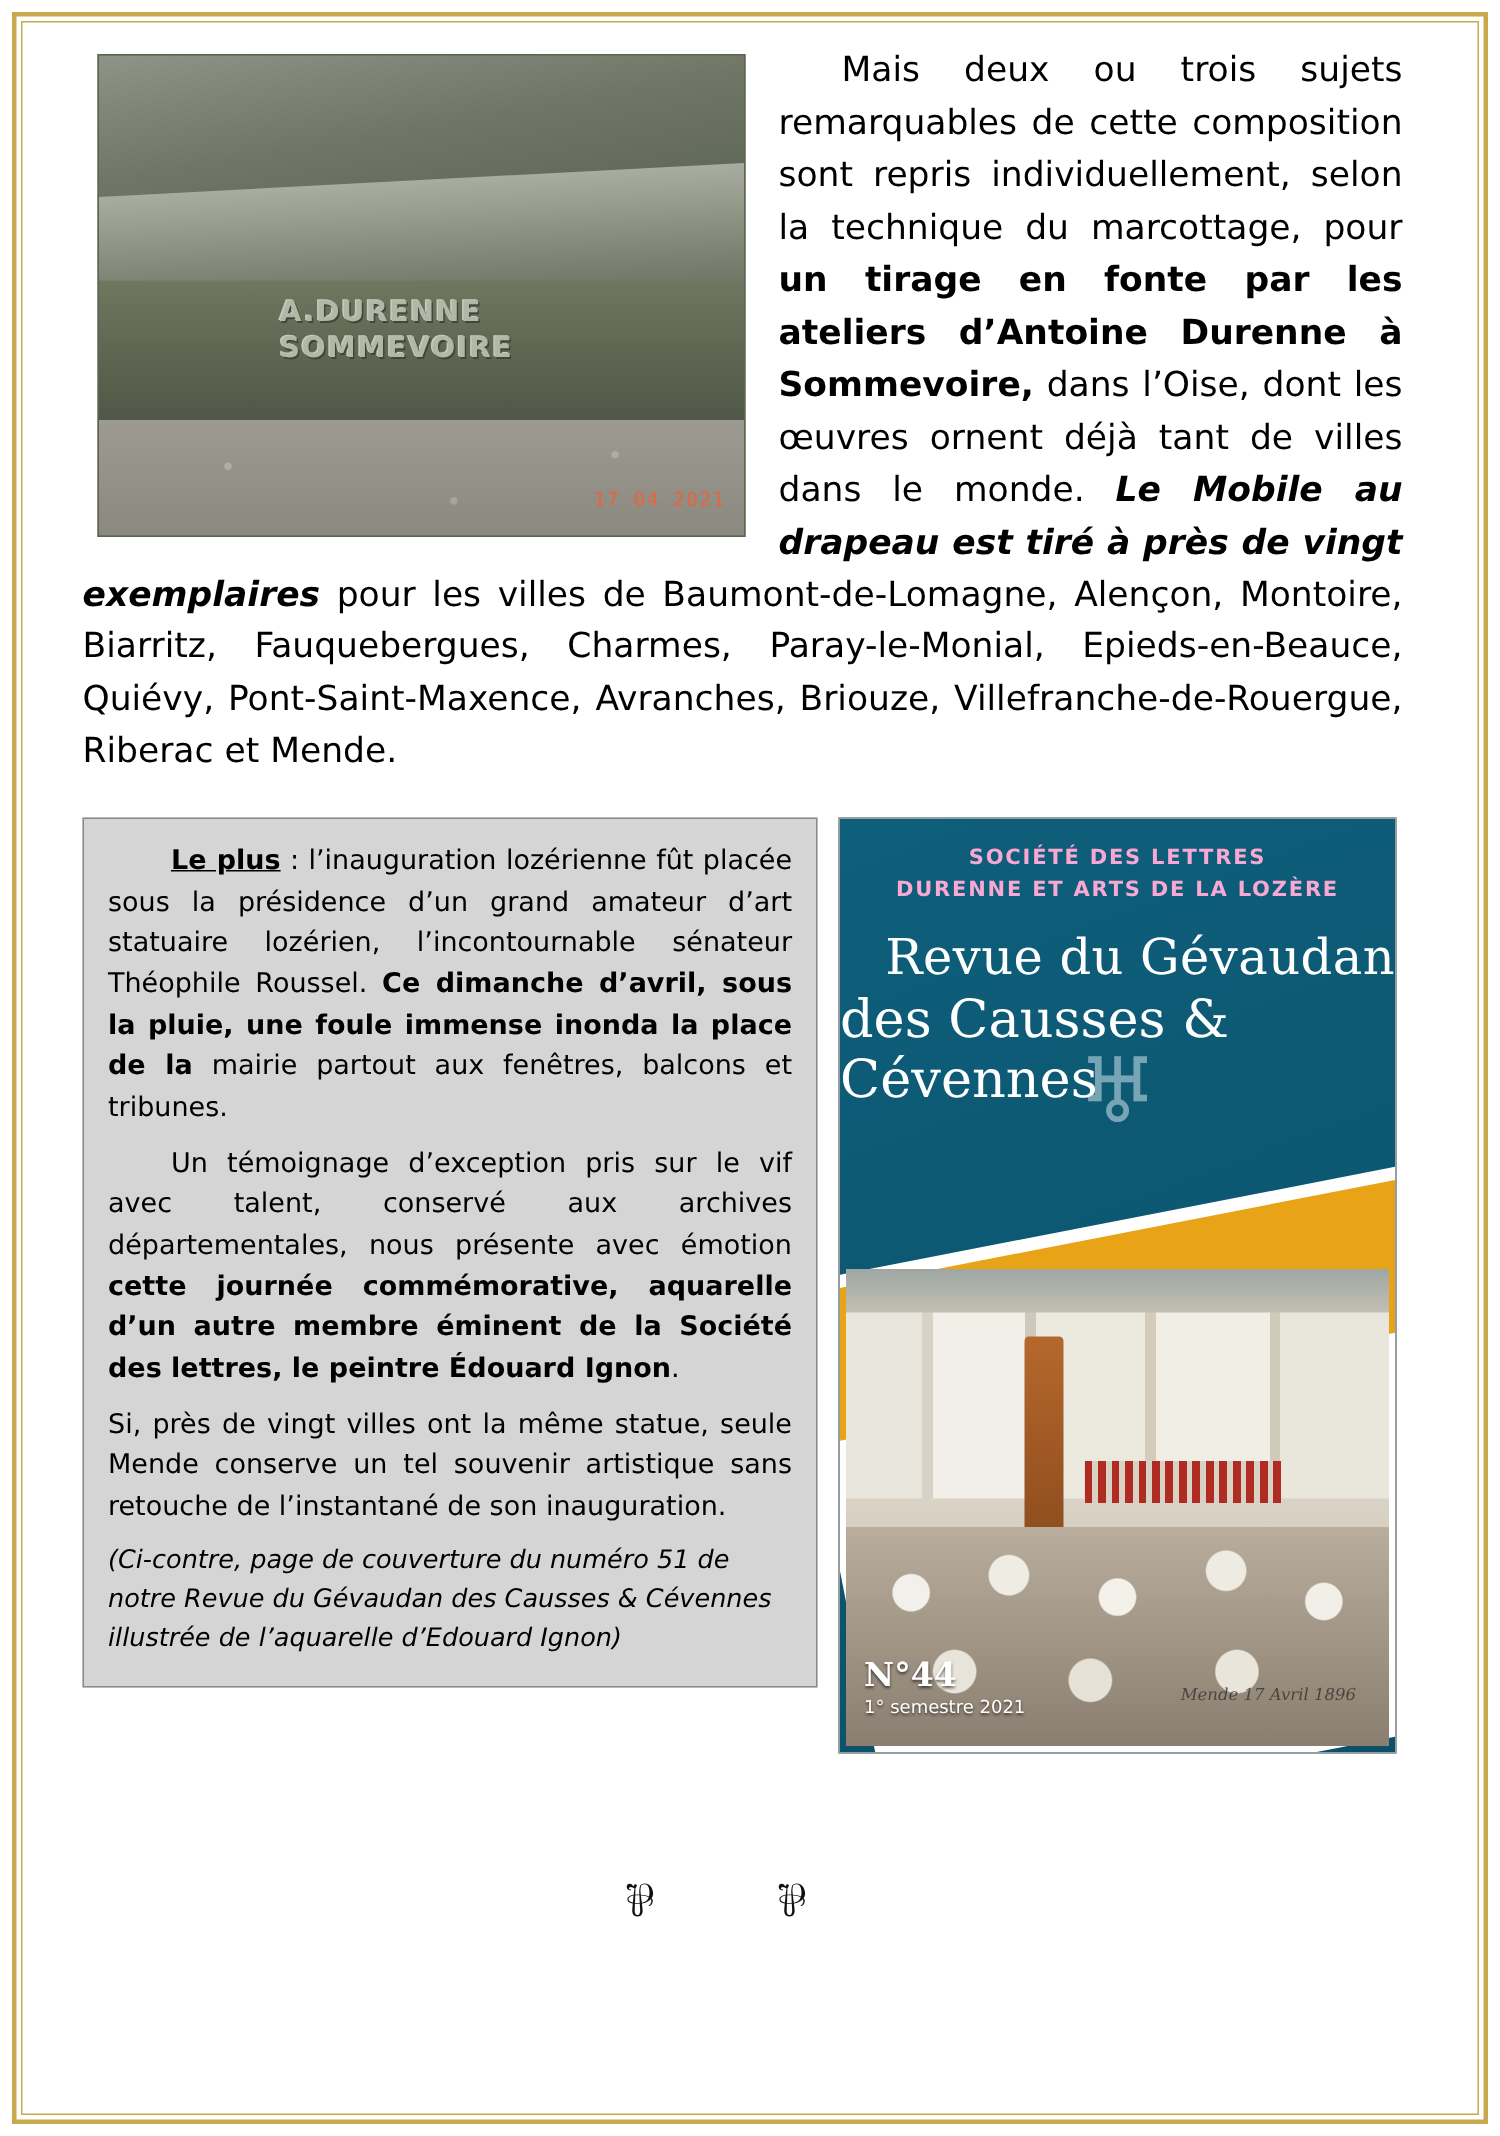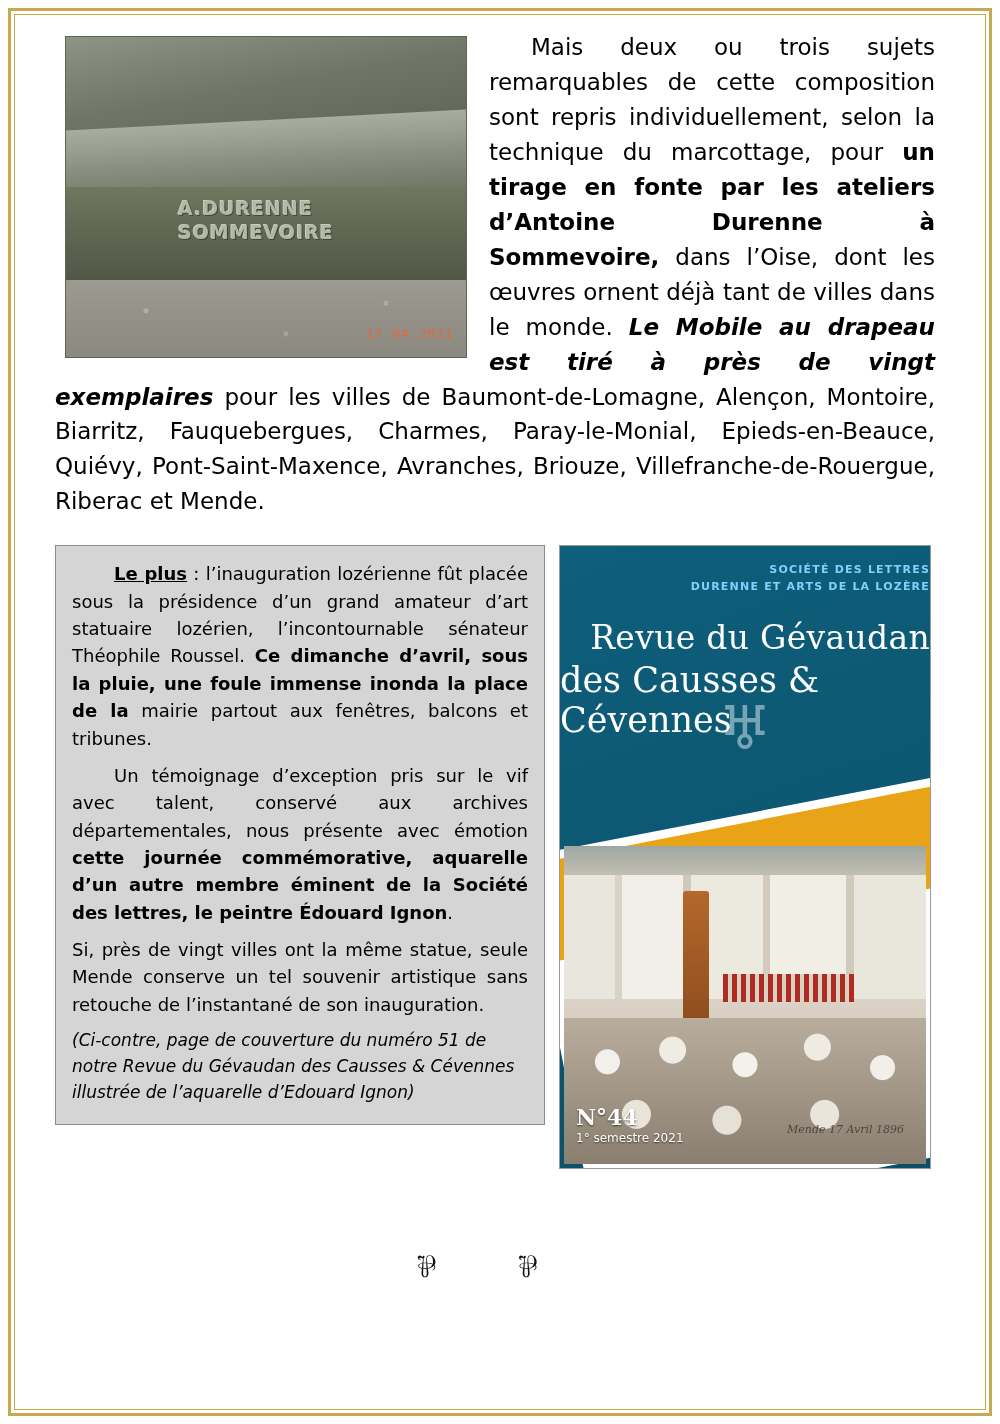--- a/index.html
+++ b/index.html
@@ -50,20 +50,21 @@
 
   .photo {
     float: left;
     width: 400px;
     height: 320px;
     margin: 6px 22px 6px 10px;
     position: relative;
     overflow: hidden;
     background: #6d7560;
     border: 1px solid #5d6552;
+    padding-left: 30px;
   }
   .photo .rock-top {
     position: absolute;
     left: 0; top: 0; width: 100%; height: 36%;
     background: linear-gradient(170deg, #8e9486 0%, #6f7666 45%, #596150 100%);
   }
   .photo .rock-mid {
     position: absolute;
     left: 0; top: 26%; width: 100%; height: 30%;
     background: linear-gradient(180deg, #a9ada0 0%, #7d8473 60%, #656c5a 100%);
@@ -161,23 +162,23 @@
     width: 130%;
     height: 60%;
     background: #ffffff;
     transform: rotate(-11deg);
     transform-origin: left top;
   }
   .cover .soc {
     position: absolute;
     top: 16px;
     left: 0; right: 0;
-    text-align: right;
-    color: #7dd3fc;
-    font-size: 11px;
+    text-align: center;
+    color: #f9a8d4;
+    font-size: 14px;
     letter-spacing: 1.2px;
     line-height: 1.5;
     font-weight: bold;
   }
   .cover .title-main {
     position: absolute;
     top: 72px;
     left: 0; right: 0;
     text-align: right;
     color: #ffffff;

